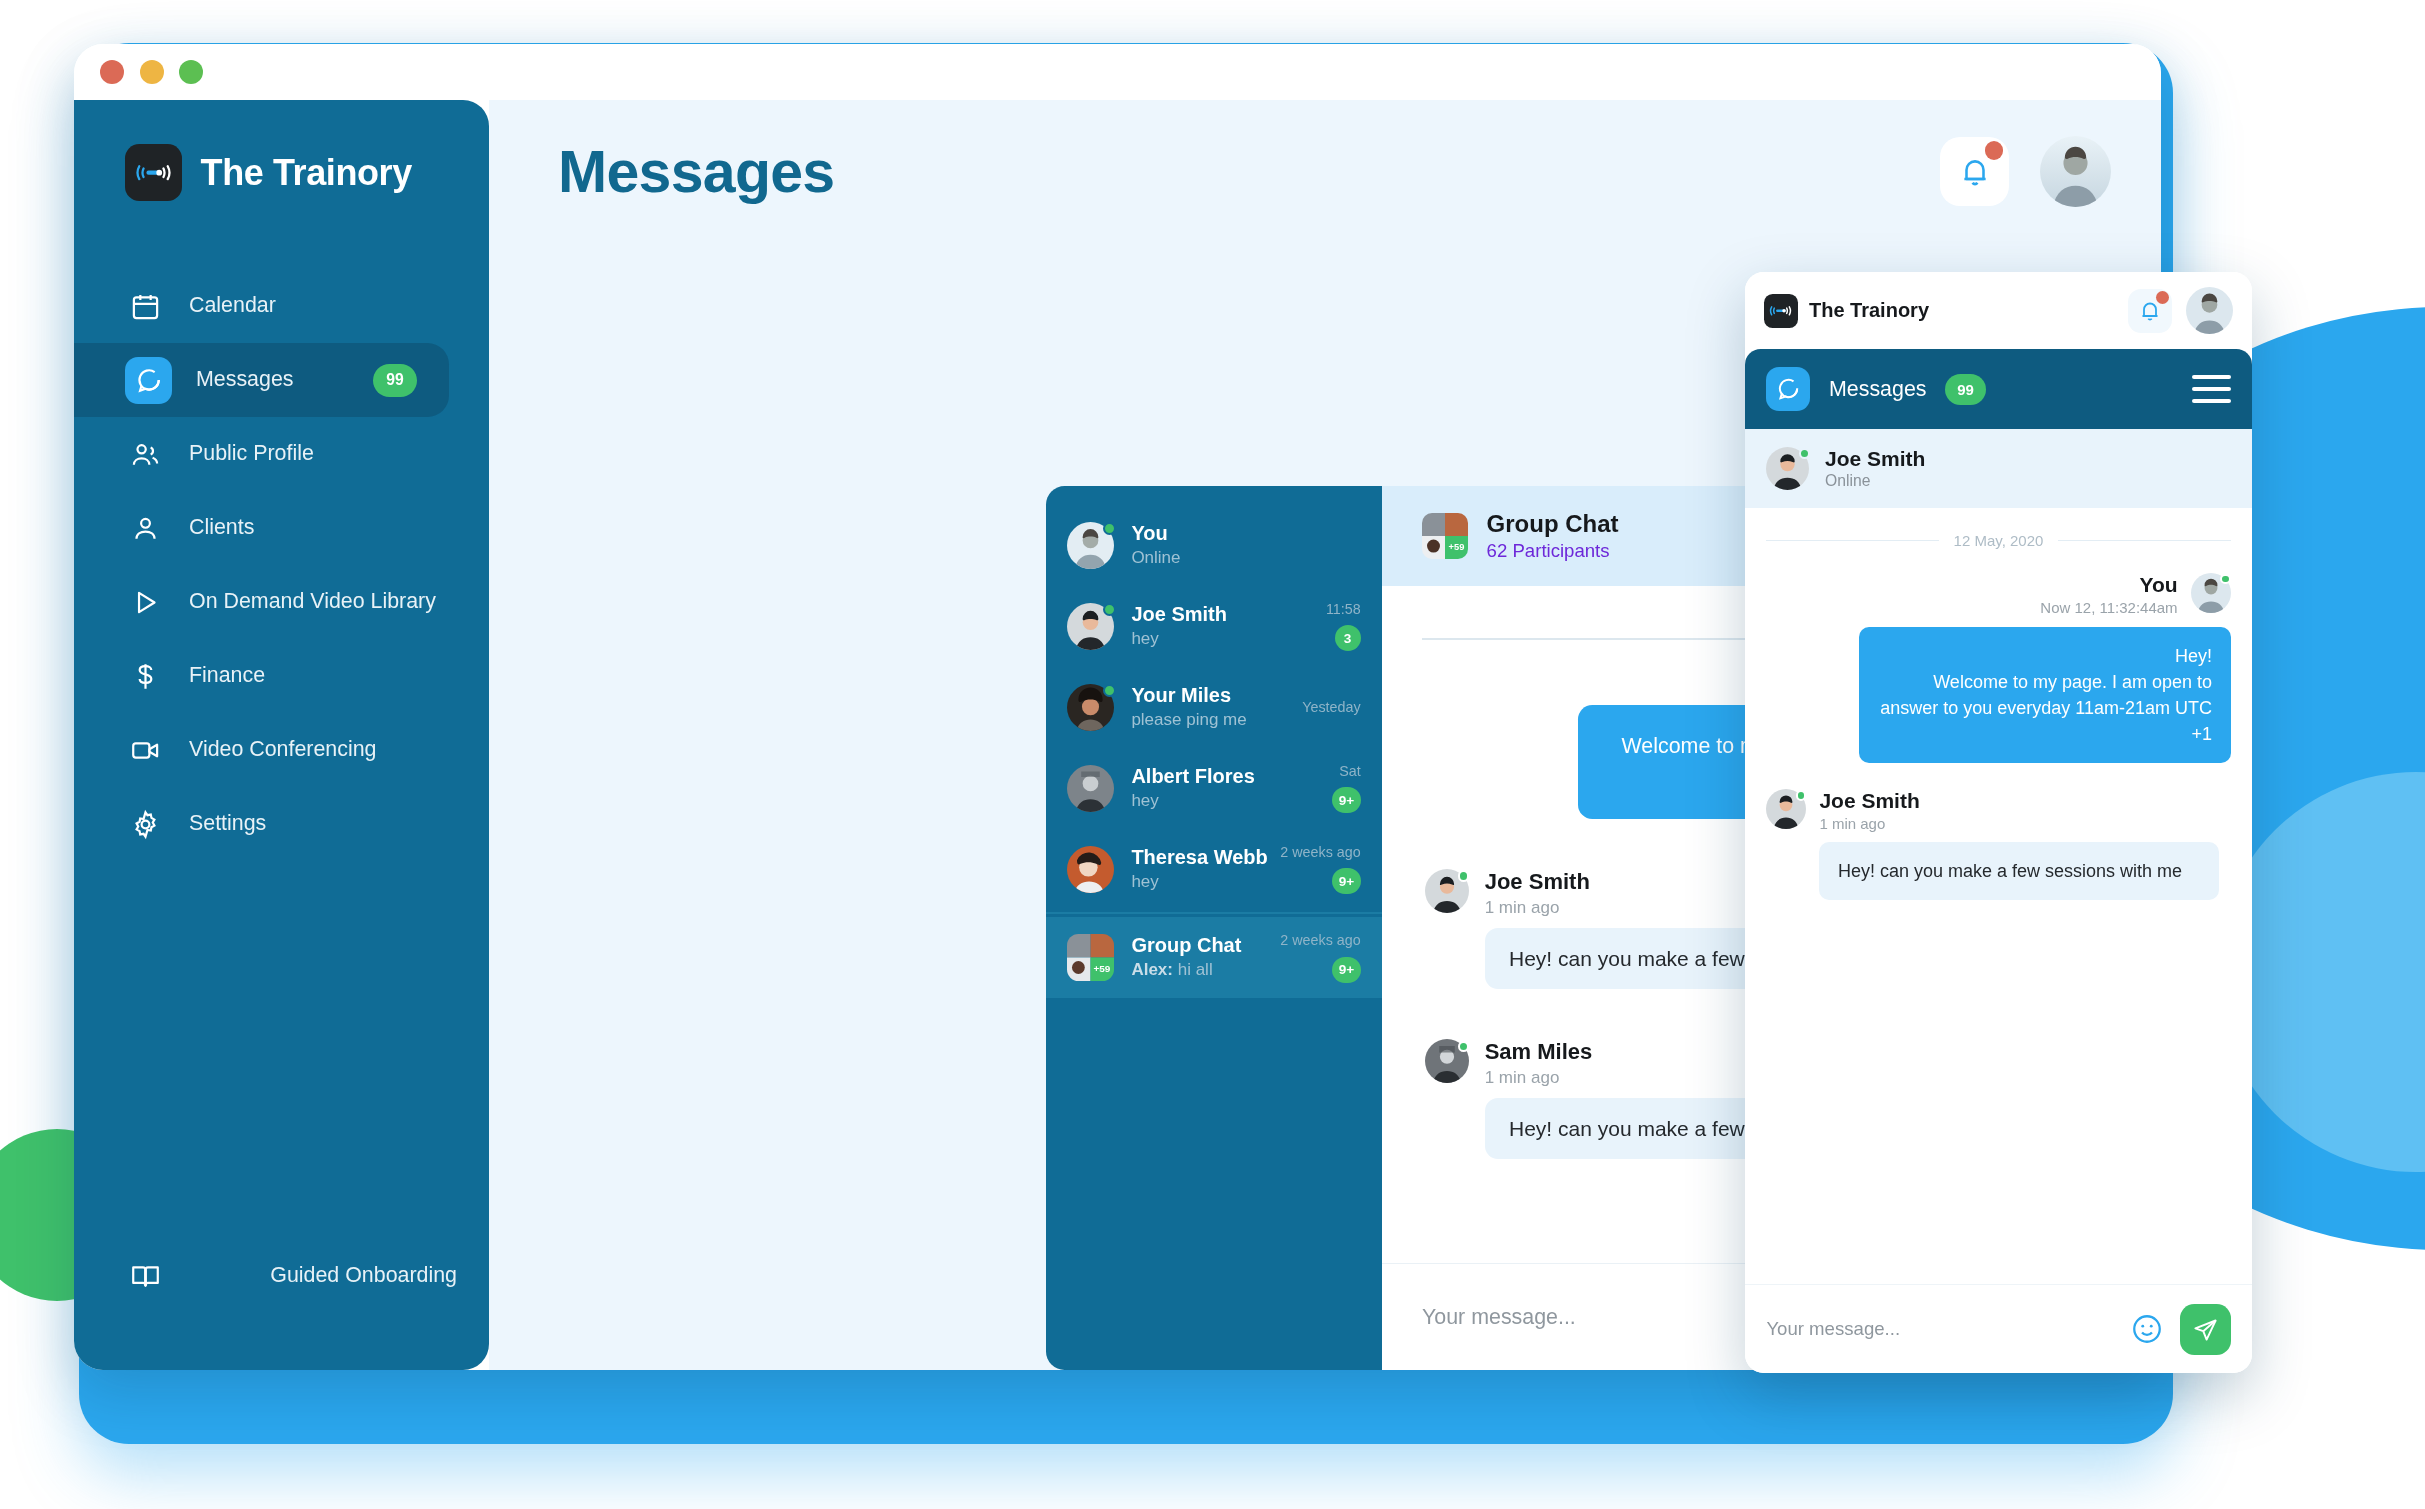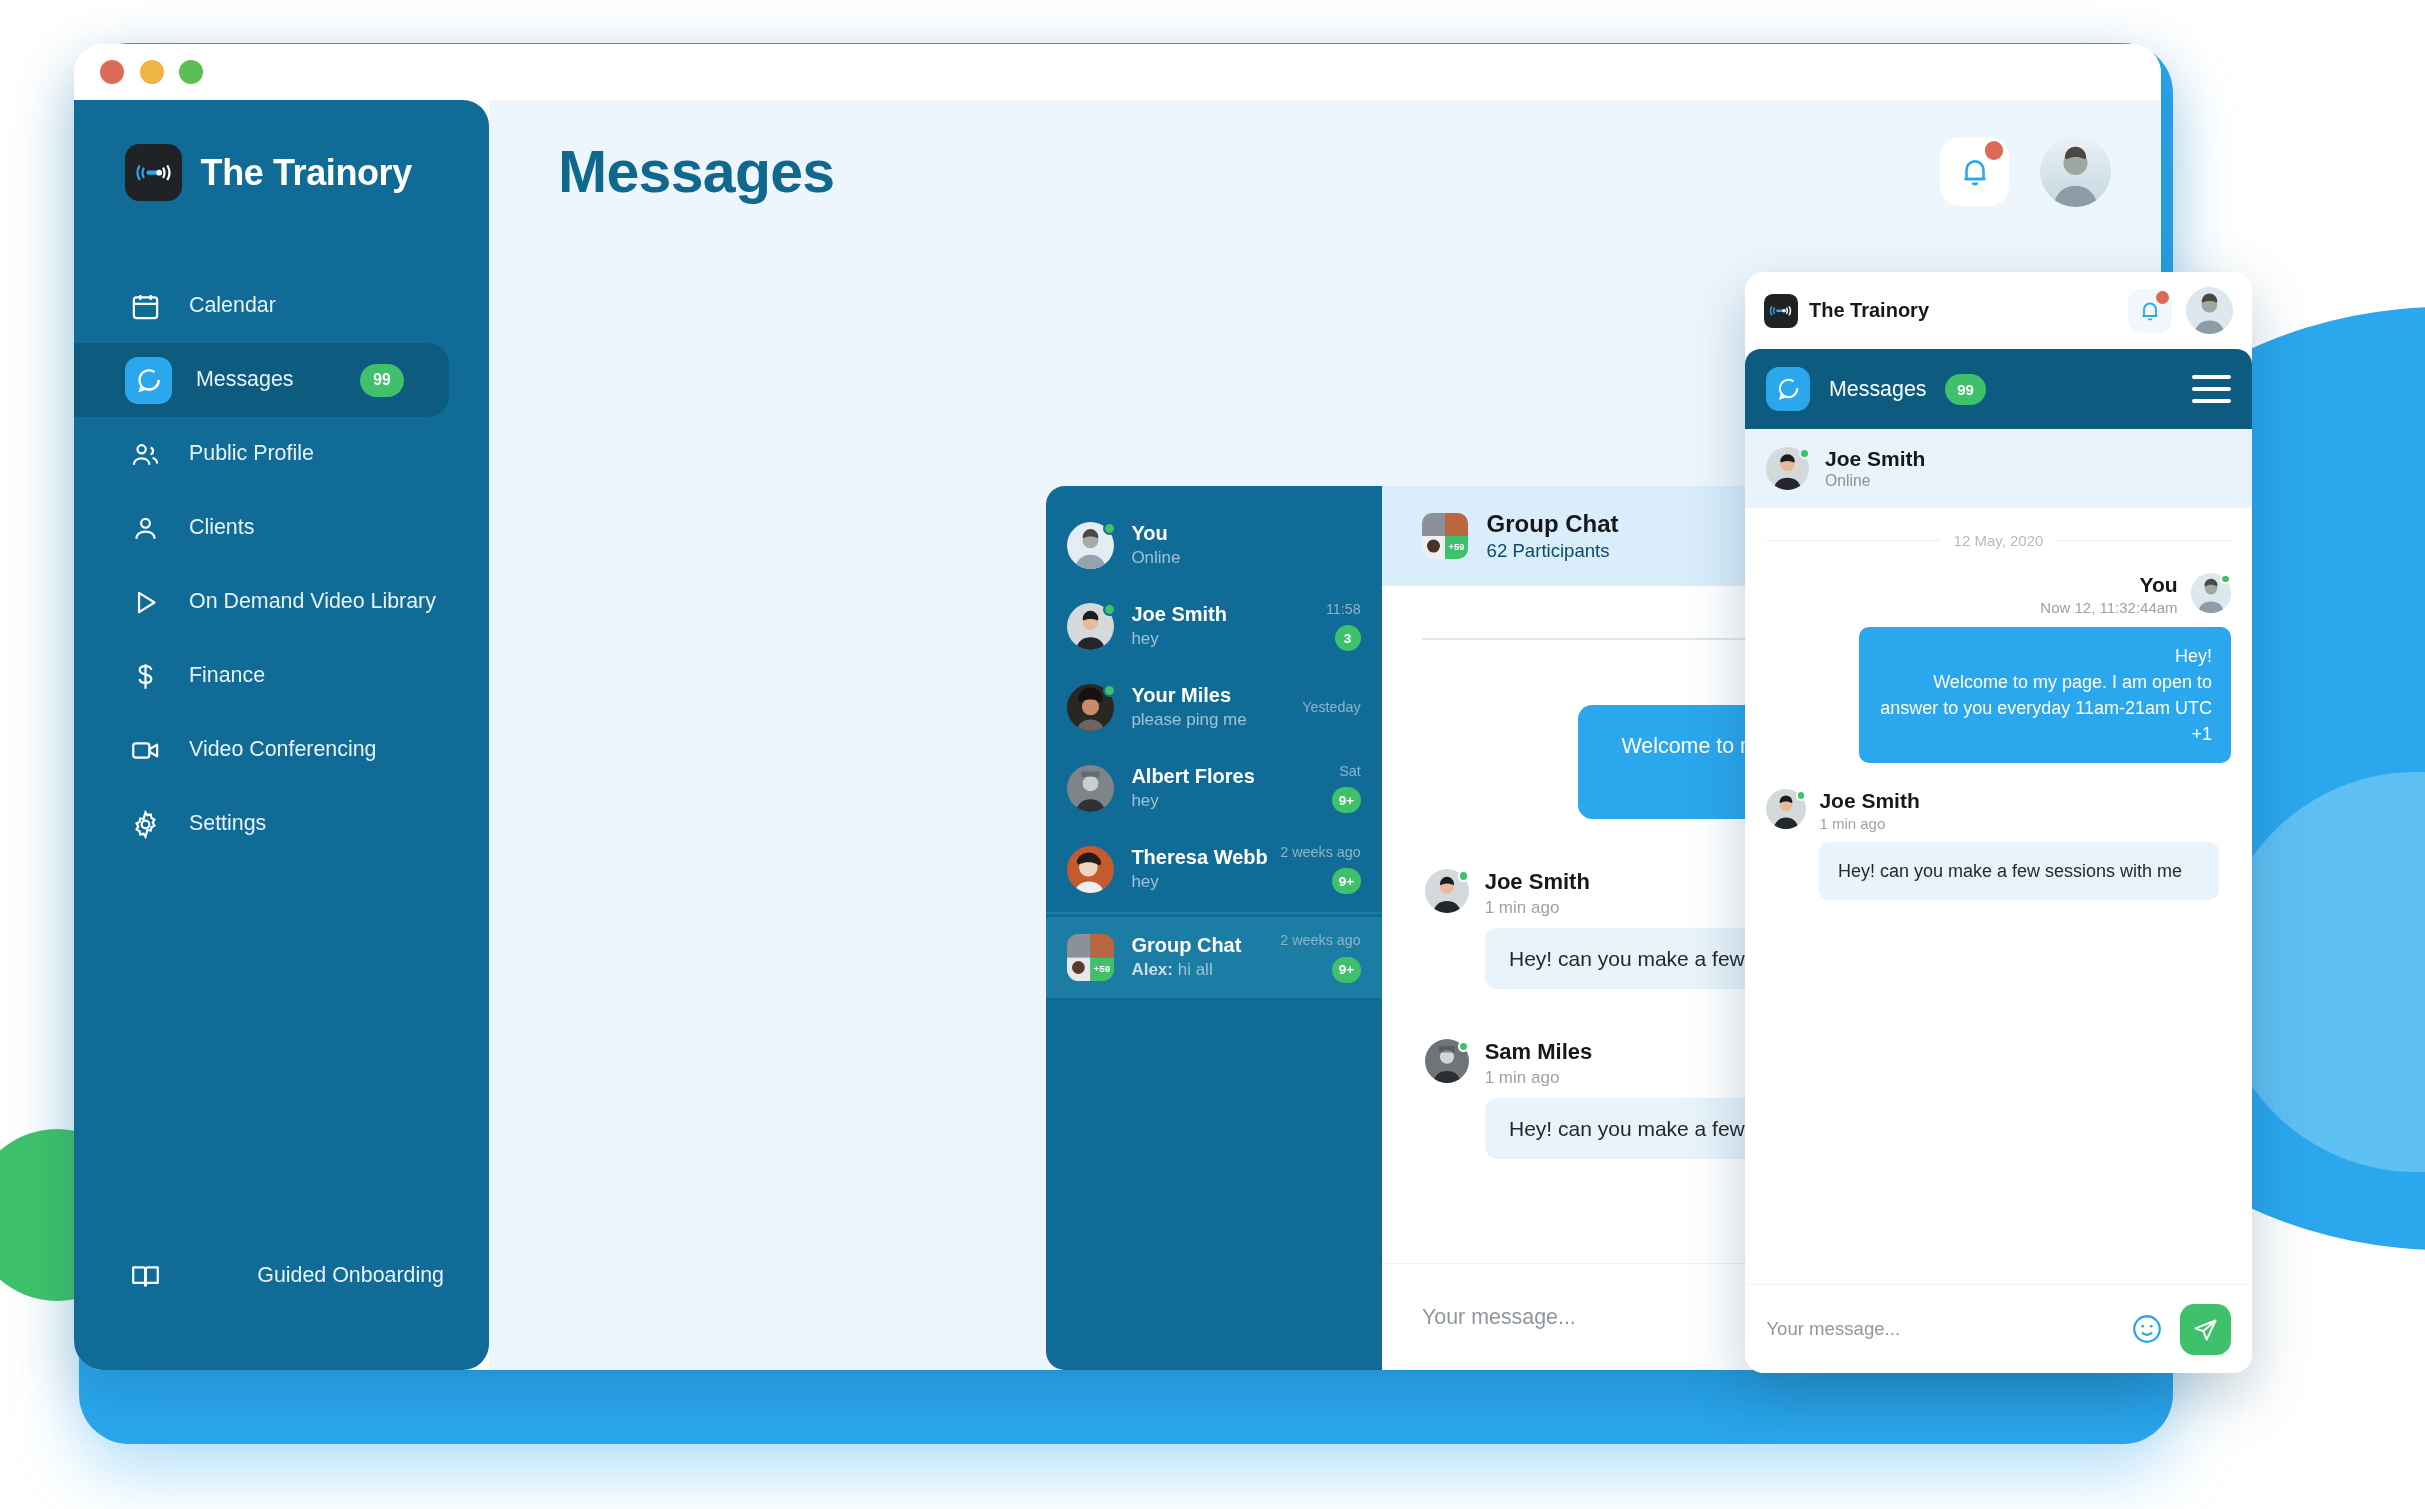--- a/index.html
+++ b/index.html
@@ -54,21 +54,21 @@
   }
   .brand{ display:flex; align-items:center; gap:18.6px; padding:0 0 0 51px; height:71px; }
   .brand-mark{
     width:57px; height:57px; border-radius:14.3px; background:#1F2326;
     display:flex; align-items:center; justify-content:center; flex:0 0 57px;
   }
   .brand-name{ color:#fff; font-size:36px; font-weight:bold; letter-spacing:-0.4px; }
 
   .nav{ margin-top:61px; }
   .nav-item{
-    display:flex; align-items:center; gap:24px; height:74px; padding:0 45px 0 51px;
+    display:flex; align-items:center; gap:24px; height:74px; padding:0 32px 0 51px;
     color:#E8F2F7; font-size:21.4px; position:relative;
   }
   .nav-item .nav-ico{ width:40px; height:40px; flex:0 0 40px; display:flex; align-items:center; justify-content:center; }
   .nav-item.active{
     background:#0E5B80; margin:0 40px 0 0; border-radius:0 21.4px 21.4px 0;
     padding-left:51px;
   }
   .nav-item.active .nav-ico{
     background:#2BA7EE; border-radius:13px; width:47px; height:47px; flex:0 0 47px;
   }
@@ -128,21 +128,21 @@
   .c-divider{ height:1.4px; background:#1B7CA4; margin:2.9px 0; }
 
   
   .chat{ flex:1 1 auto; background:#fff; border-radius:0 18.6px 0 0; display:flex; flex-direction:column; position:relative; }
   .chat-header{
     height:100px; background:#D9EDFB; display:flex; align-items:center;
     gap:18.6px; padding:0 40px;
   }
   .gc-av{ width:46px; height:46px; border-radius:10px; overflow:hidden; flex:0 0 46px; position:relative; }
   .gc-title{ font-size:24px; font-weight:bold; color:#16191C; }
-  .gc-sub{ font-size:18.6px; color:#0c4a6e; margin-top:2.9px; }
+  .gc-sub{ font-size:18.6px; color:#6d28d9; margin-top:2.9px; }
   .chat-scroll{ flex:1 1 auto; position:relative; padding:43px 0 0 0; overflow:hidden;}
   .date-sep{ display:flex; align-items:center; gap:21.4px; padding:0 40px 0 40px; }
   .date-line{ flex:1 1 auto; height:1.4px; background:#DCE7EE; }
   .date-text{ color:#AEBCC6; font-size:17px; white-space:nowrap; }
 
   .row-out{ display:flex; justify-content:flex-end; padding:56px 40px 0 40px; }
   .bubble-out{
     background:#2BA7EE; color:#fff; border-radius:14.3px; padding:26px 29px;
     font-size:21.4px; line-height:1.45; text-align:right; max-width:543px;
   }

